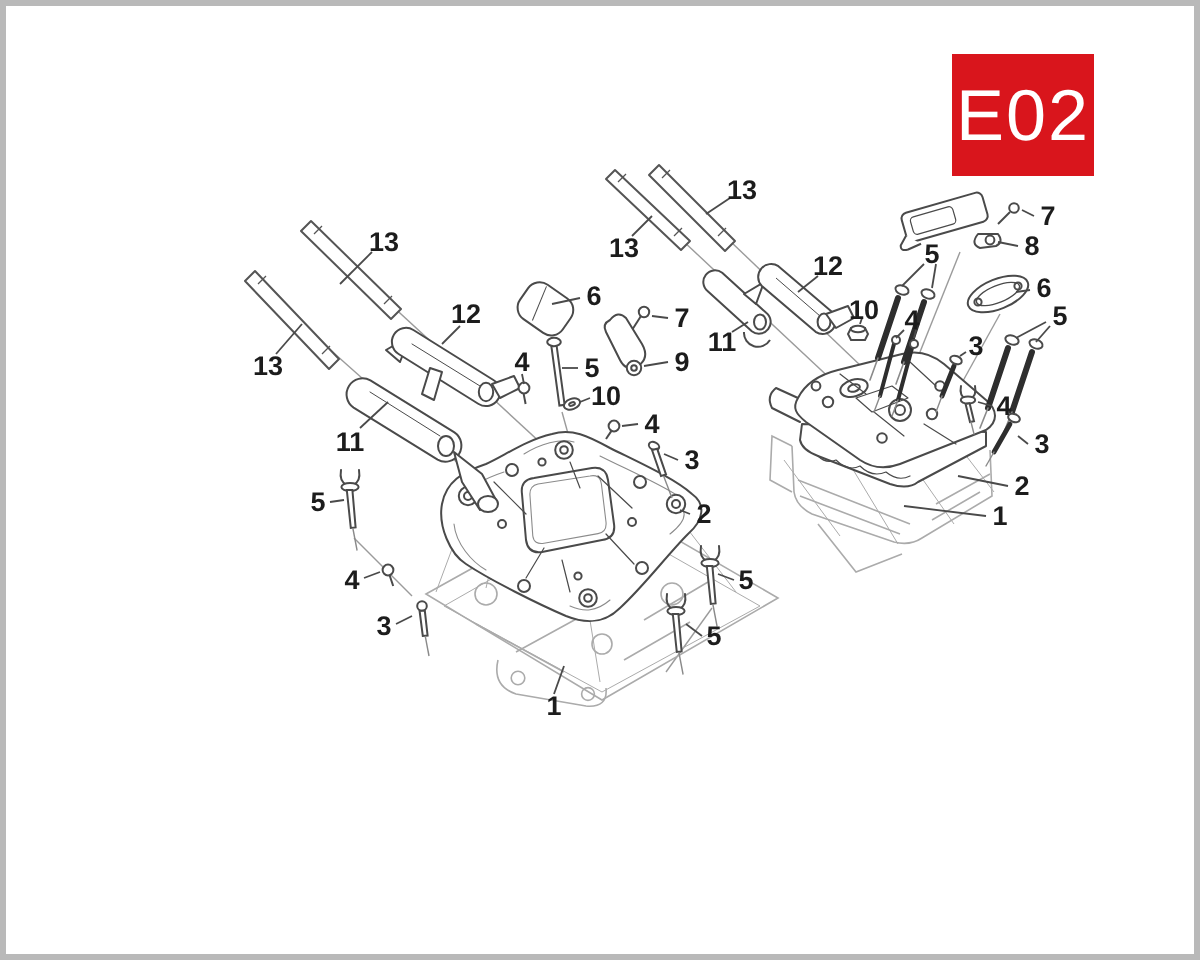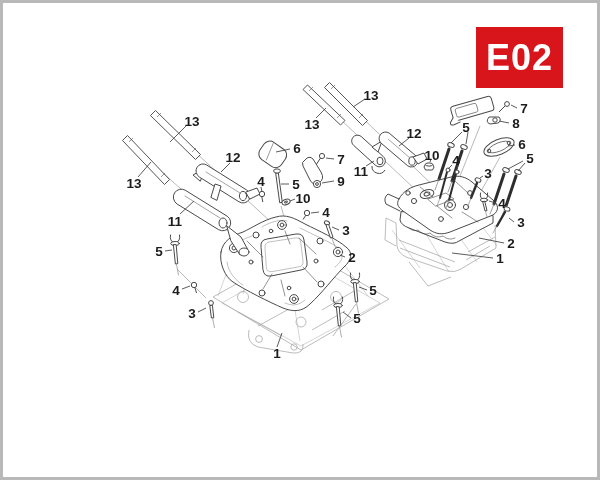--- a/index.html
+++ b/index.html
@@ -9,25 +9,25 @@
     box-sizing:border-box;
     border:3px solid #b9b9b9;
     background:#ffffff;
     font-family:"Liberation Sans",sans-serif;
     overflow:hidden;
   }
   svg{display:block;}
   .code-box{
     position:absolute;
     left:473px;top:24px;
-    width:87px;height:61px;
+    width:71px;height:61px;
     background:#d9151c;
     color:#ffffff;
     display:flex;align-items:center;justify-content:center;
-    font-size:36px;font-weight:bold;
+    font-size:36px;font-weight:normal;
     letter-spacing:1px;
     user-select:none;
   }
   #callout-layer text{
     font-family:"Liberation Sans",sans-serif;
     font-weight:bold;
     font-size:13.5px;
   }
 </style>
 </head>

